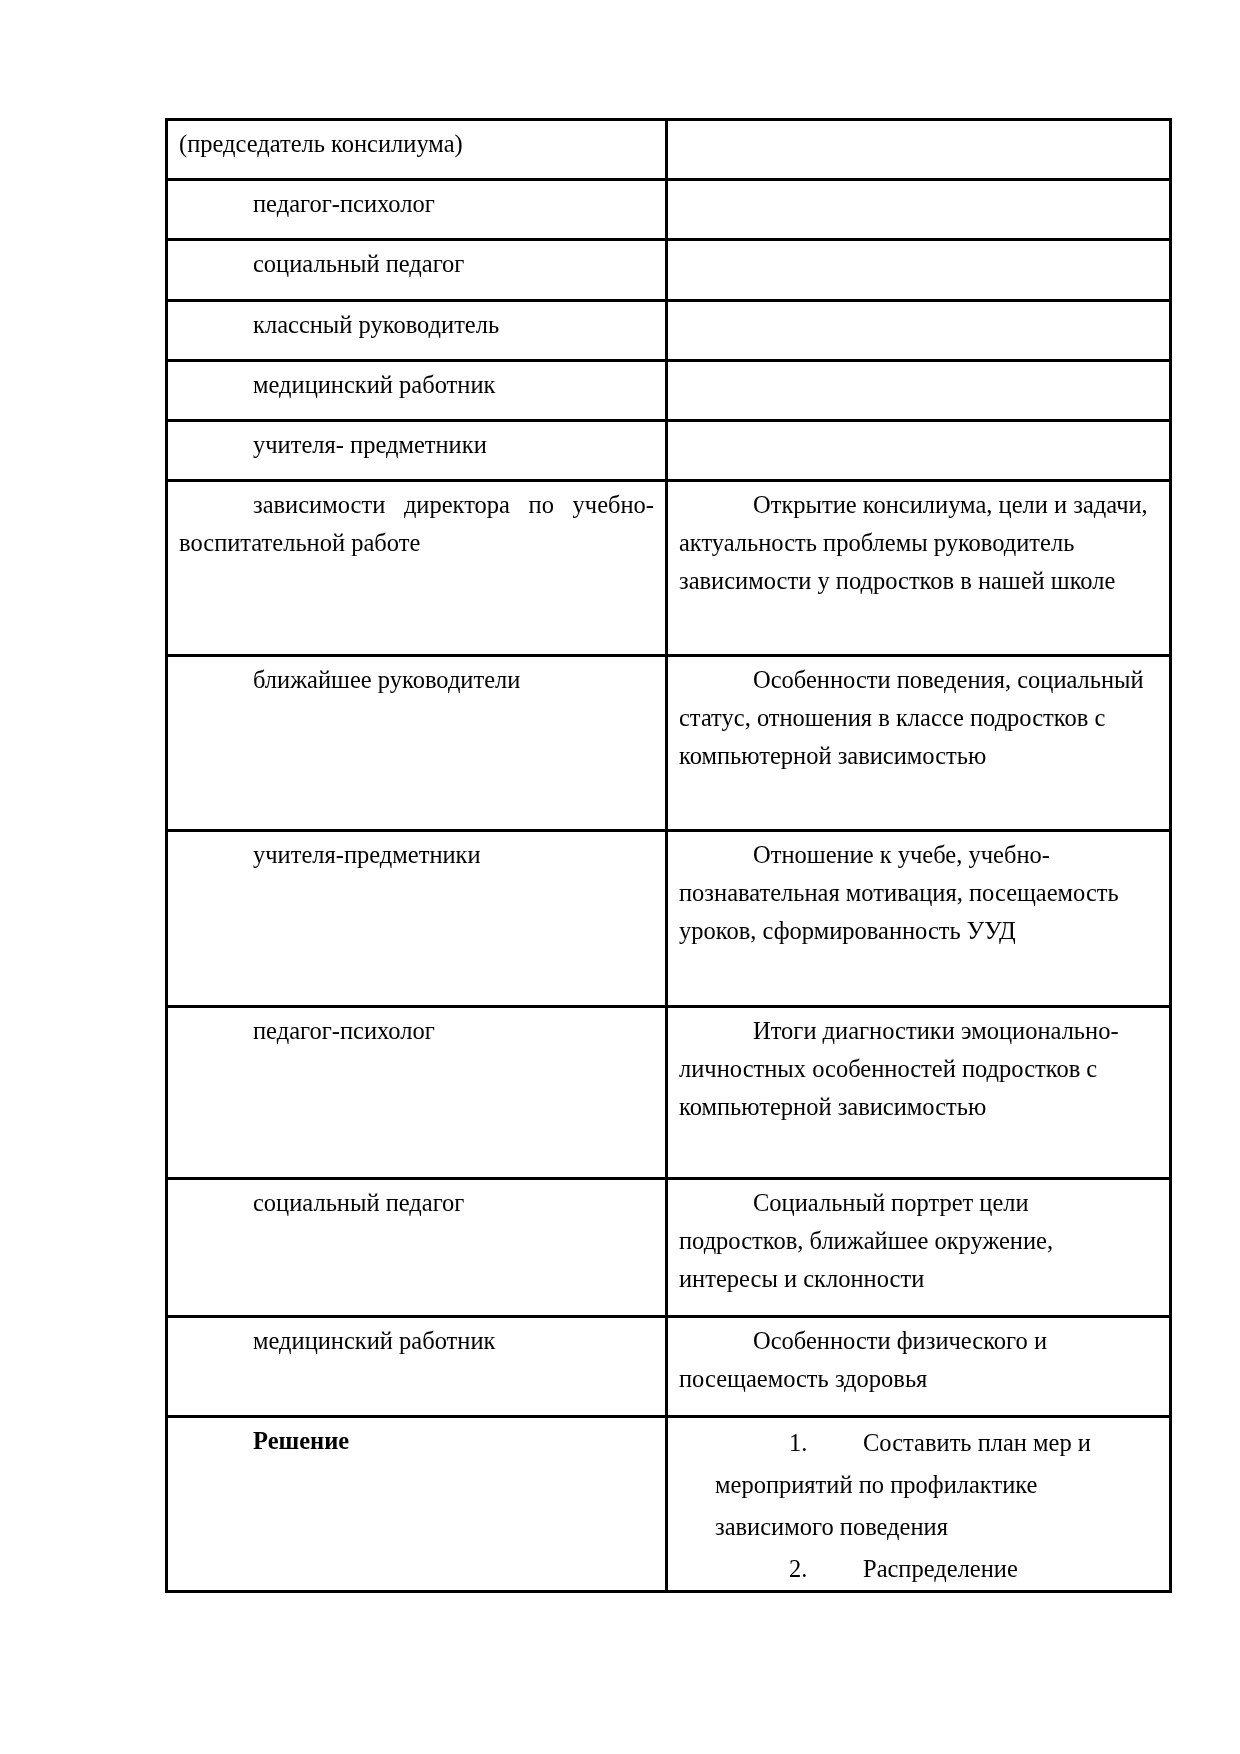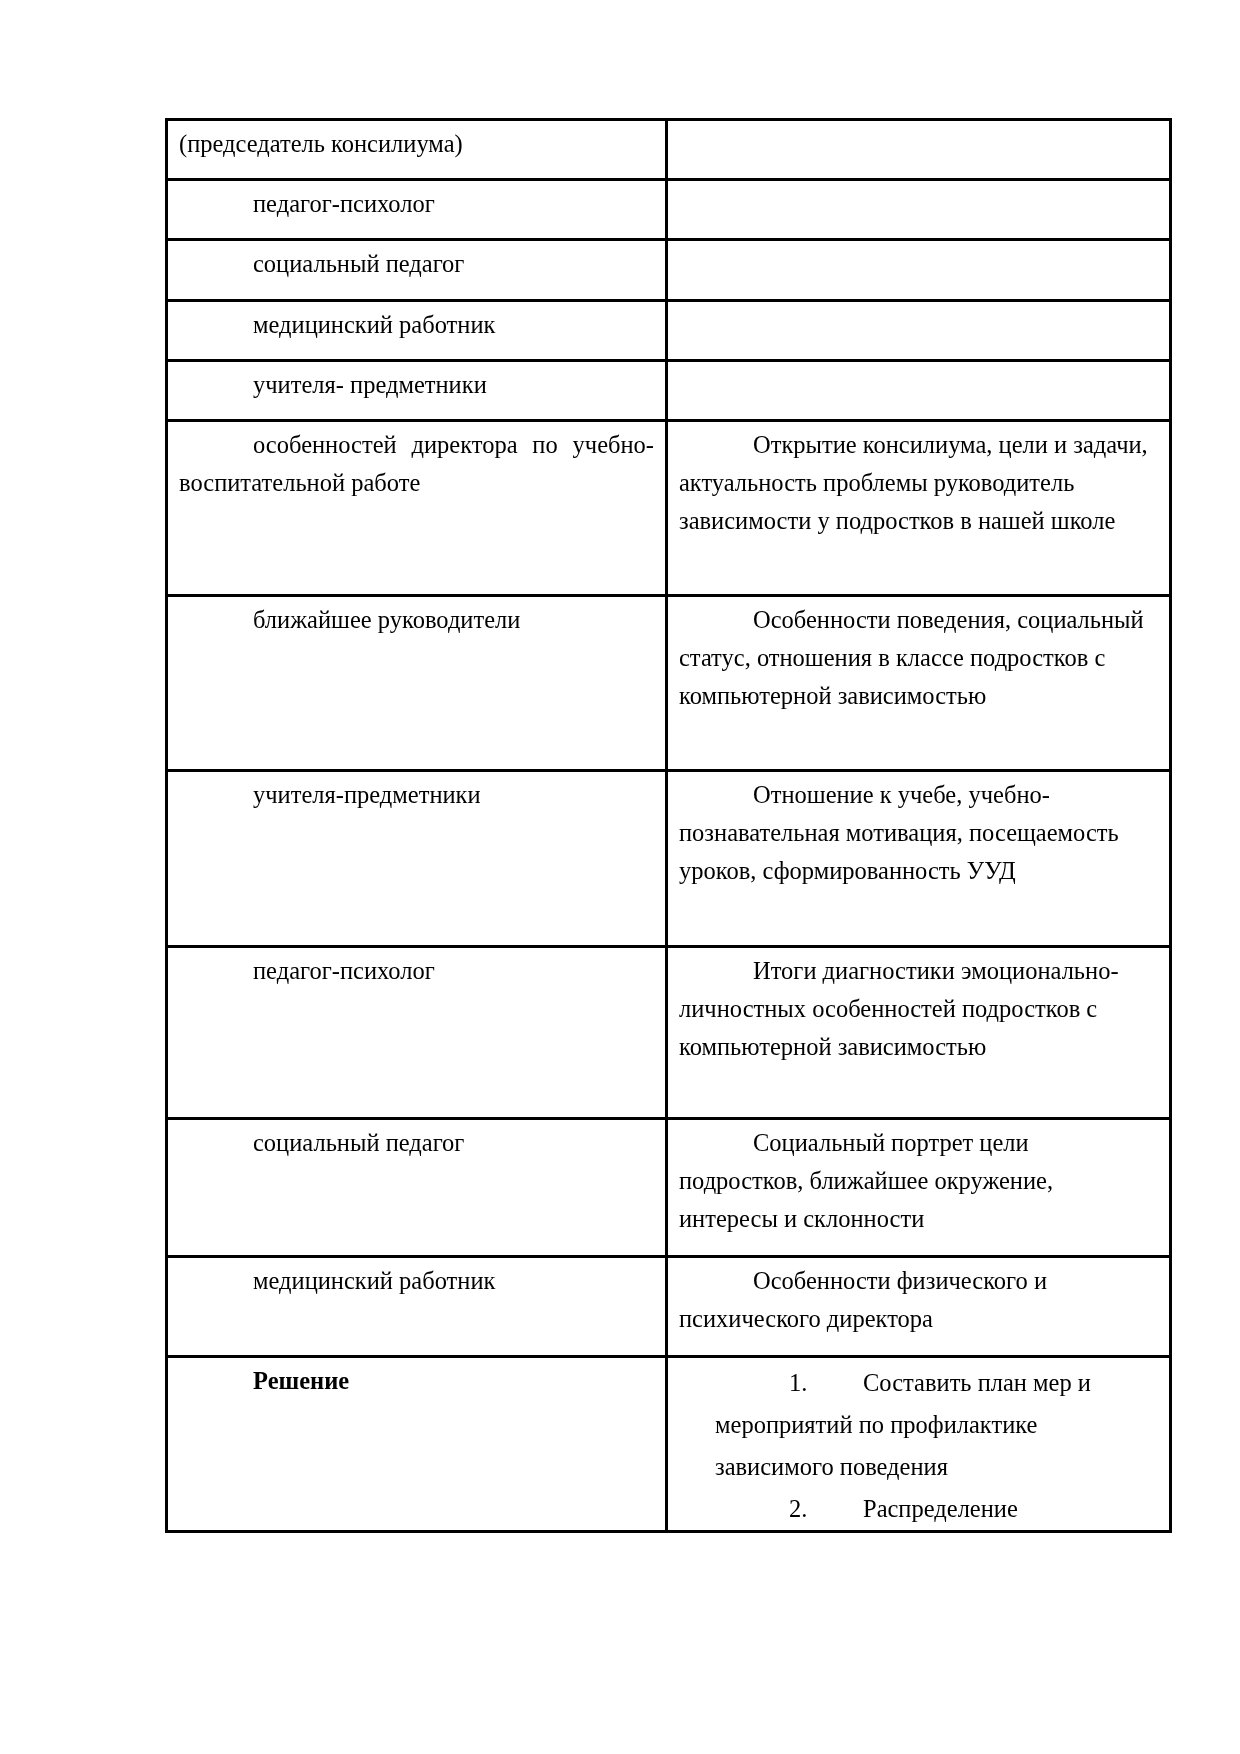--- a/index.html
+++ b/index.html
@@ -50,39 +50,47 @@
     <tr style="height:61px">
       <td class="c1">
             <div class="cellpad indent">социальный педагог</div>
           </td>
       <td class="c2">
             <div class="cellpad"></div>
           </td>
     </tr>
     <tr style="height:60px">
       <td class="c1">
+            <div class="cellpad indent">классный руководитель</div>
+          </td>
+      <td class="c2">
+            <div class="cellpad"></div>
+          </td>
+    </tr>
+    <tr style="height:60px">
+      <td class="c1">
             <div class="cellpad indent">медицинский работник</div>
           </td>
       <td class="c2">
             <div class="cellpad"></div>
           </td>
     </tr>
     <tr style="height:60px">
       <td class="c1">
             <div class="cellpad indent">учителя- предметники</div>
           </td>
       <td class="c2">
             <div class="cellpad"></div>
           </td>
     </tr>
 
 
     <tr style="height:175px">
       <td class="c1">
-            <div class="cellpad indent justify">особенностей директора по учебно-воспитательной работе</div>
+            <div class="cellpad indent justify">зависимости директора по учебно-воспитательной работе</div>
           </td>
       <td class="c2">
             <div class="cellpad indent">Открытие консилиума, цели и задачи,  актуальность проблемы руководитель зависимости у подростков в нашей школе</div>
           </td>
     </tr>
     <tr style="height:175px">
       <td class="c1">
             <div class="cellpad indent">ближайшее руководители</div>
           </td>
       <td class="c2">
@@ -111,21 +119,21 @@
           </td>
       <td class="c2">
             <div class="cellpad indent">Социальный портрет цели подростков, ближайшее окружение, интересы и склонности</div>
           </td>
     </tr>
     <tr style="height:100px">
       <td class="c1">
             <div class="cellpad indent">медицинский работник</div>
           </td>
       <td class="c2">
-            <div class="cellpad indent">Особенности физического и психического директора</div>
+            <div class="cellpad indent">Особенности физического и посещаемость здоровья</div>
           </td>
     </tr>
 
     <tr style="height:142px">
       <td class="c1">
             <div class="cellpad indent bold">Решение</div>
           </td>
       <td class="c2">
         <div class="cellpad tight">
           <div class="list-item">

